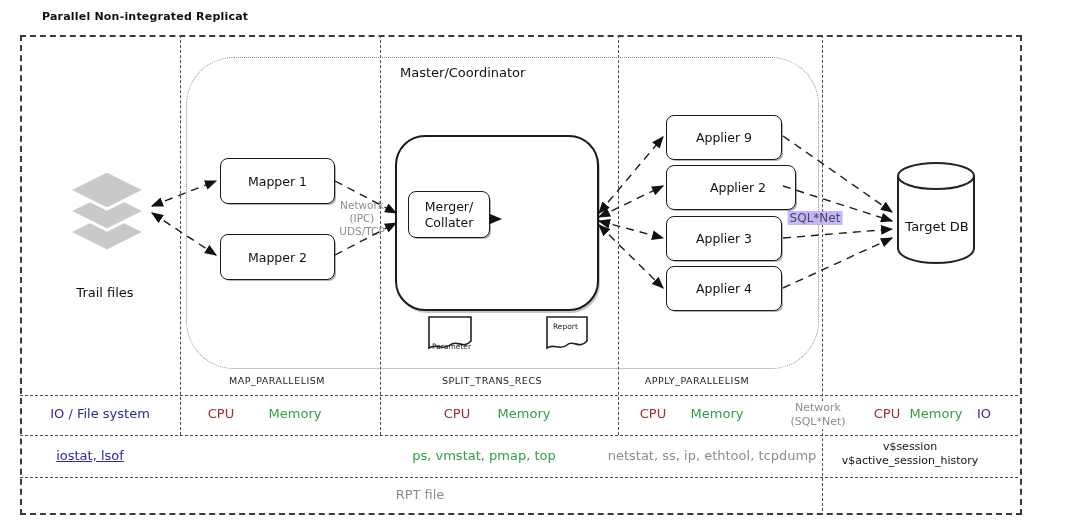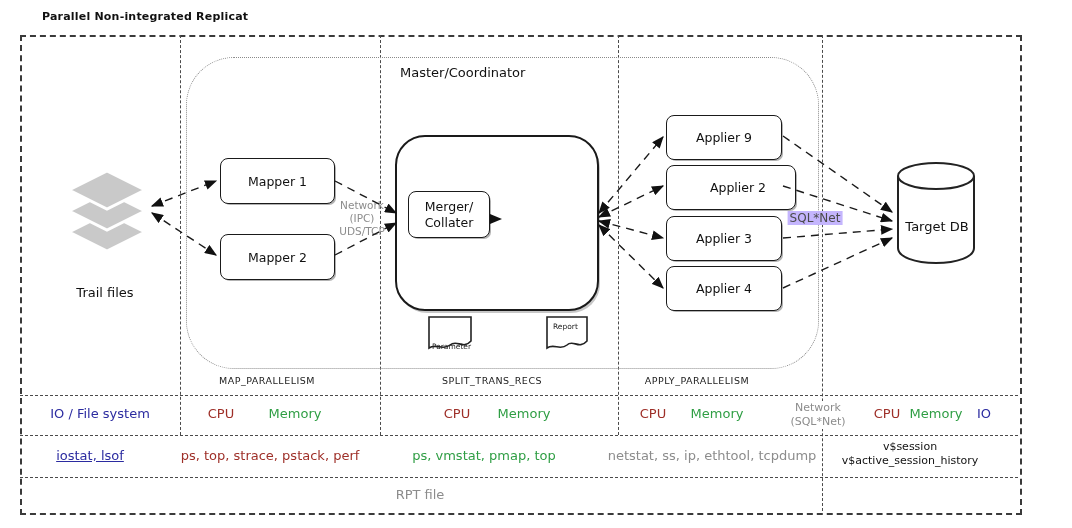--- a/index.html
+++ b/index.html
@@ -106,39 +106,38 @@
       <ellipse cx="40" cy="16" rx="38" ry="13" fill="#ffffff" stroke="#222" stroke-width="2"></ellipse>
     </svg>
   </div>
   <div class="abs lbl ctr" style="left:937px;top:219px;">Target DB</div>
 
   <div class="abs muted pre ctr" style="left:362px;top:199px;font-size:10.5px;line-height:1.25;">Network
 (IPC)
 UDS/TCP</div>
   <div class="abs ctr" style="left:815px;top:211px;font-size:12px;color:#4a4a4a;background:#c4b5fd;padding:0 2px;">SQL*Net</div>
 
-  <div class="abs sect ctr" style="left:267px;top:375px;">MAP_PARALLELISM</div>
+  <div class="abs sect ctr" style="left:277px;top:375px;">MAP_PARALLELISM</div>
   <div class="abs sect ctr" style="left:492px;top:375px;">SPLIT_TRANS_RECS</div>
   <div class="abs sect ctr" style="left:697px;top:375px;">APPLY_PARALLELISM</div>
 
   <div class="abs lbl blue ctr" style="left:100px;top:406px;">IO / File system</div>
   <div class="abs lbl cpu ctr" style="left:221px;top:406px;">CPU</div>
   <div class="abs lbl mem ctr" style="left:295px;top:406px;">Memory</div>
   <div class="abs lbl cpu ctr" style="left:457px;top:406px;">CPU</div>
   <div class="abs lbl mem ctr" style="left:524px;top:406px;">Memory</div>
   <div class="abs lbl cpu ctr" style="left:653px;top:406px;">CPU</div>
   <div class="abs lbl mem ctr" style="left:717px;top:406px;">Memory</div>
   <div class="abs muted pre ctr" style="left:818px;top:401px;font-size:11px;line-height:1.25;background:#fff;padding:0 2px;">Network
 (SQL*Net)</div>
   <div class="abs lbl cpu ctr" style="left:887px;top:406px;">CPU</div>
   <div class="abs lbl mem ctr" style="left:936px;top:406px;">Memory</div>
   <div class="abs lbl blue ctr" style="left:984px;top:406px;">IO</div>
 
   <div class="abs lbl blue ctr" style="left:90px;top:448px;text-decoration:underline;">iostat, lsof</div>
-  <div class="abs lbl cpu ctr" style="left:270px;top:448px;">ps, top, strace, pstack, perf</div>
   <div class="abs lbl mem ctr" style="left:484px;top:448px;">ps, vmstat, pmap, top</div>
   <div class="abs lbl muted ctr" style="left:712px;top:448px;">netstat, ss, ip, ethtool, tcpdump</div>
   <div class="abs pre ctr" style="left:910px;top:440px;font-size:11px;line-height:1.3;">v$session
 v$active_session_history</div>
 
   <div class="abs lbl muted ctr" style="left:420px;top:487px;">RPT file</div>
   <div class="abs lbl muted ctr" style="left:920px;top:487px;margin-top:44px;">AWR</div>
 
   <svg class="abs" style="left:0;top:0;pointer-events:none;" width="1072" height="528" viewBox="0 0 1072 528">
     <defs>

